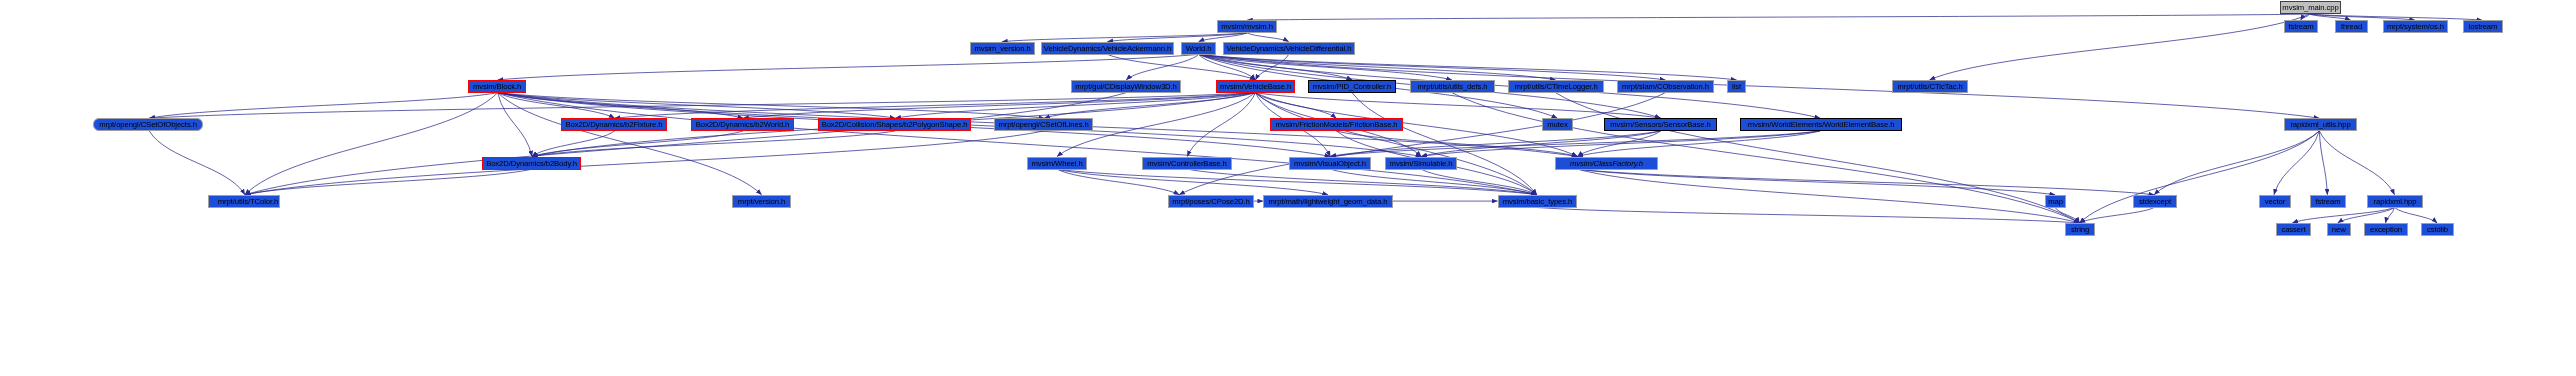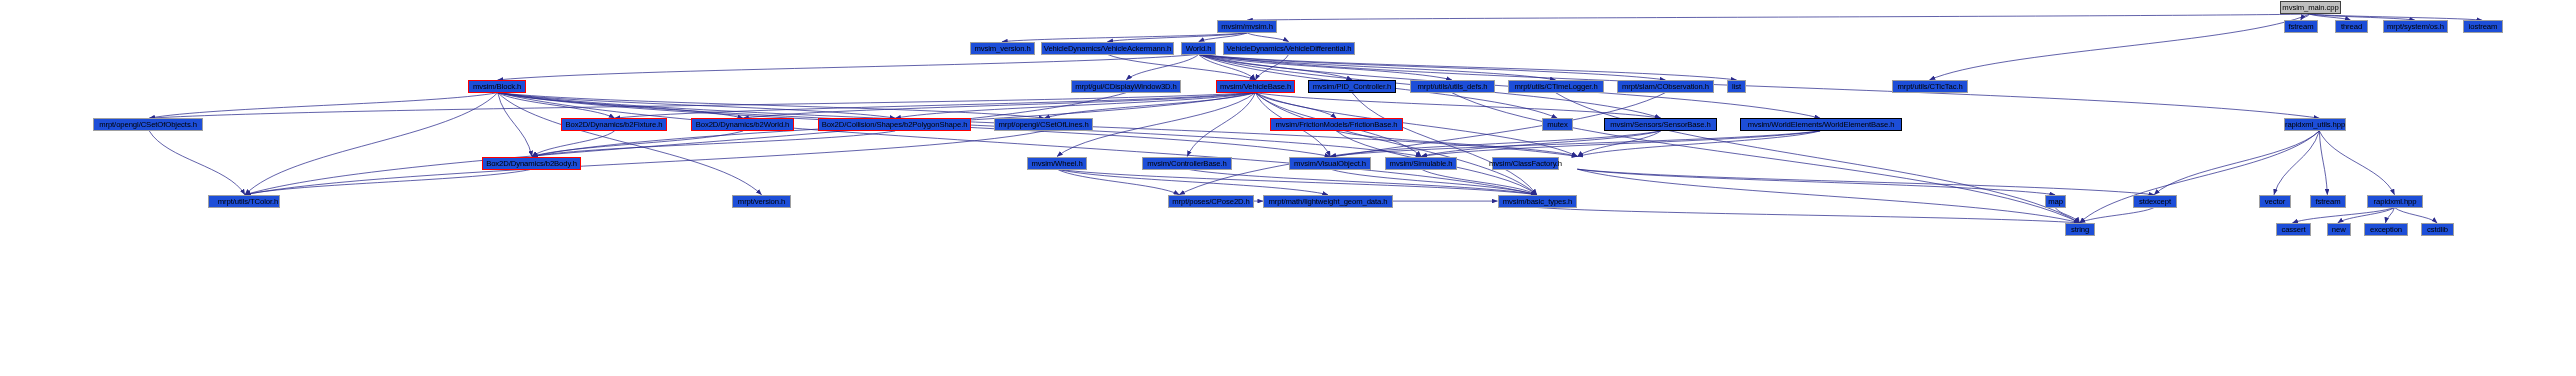--- a/index.html
+++ b/index.html
@@ -182,21 +182,21 @@
       </div>
       <div class="node" style="left: 1617px; top: 80px; width: 97px;">
         <span>mrpt/slam/CObservation.h</span>
       </div>
       <div class="node" style="left: 1727px; top: 80px; width: 19px;">
         <span>list</span>
       </div>
       <div class="node" style="left: 1892px; top: 80px; width: 76px;">
         <span>mrpt/utils/CTicTac.h</span>
       </div>
-      <div class="node" style="left: 93px; top: 118px; width: 110px;">
+      <div class="node" style="left: 93px; top: 118px; width: 110px; border-radius: 6px;">
         <span>mrpt/opengl/CSetOfObjects.h</span>
       </div>
       <div class="node red" style="left: 561px; top: 118px; width: 106px;">
         <span>Box2D/Dynamics/b2Fixture.h</span>
       </div>
       <div class="node red" style="left: 691px; top: 118px; width: 103px;">
         <span>Box2D/Dynamics/b2World.h</span>
       </div>
       <div class="node red" style="left: 818px; top: 118px; width: 153px;">
         <span>Box2D/Collision/Shapes/b2PolygonShape.h</span>
@@ -209,39 +209,39 @@
       </div>
       <div class="node" style="left: 1542px; top: 118px; width: 31px;">
         <span>mutex</span>
       </div>
       <div class="node black" style="left: 1604px; top: 118px; width: 113px;">
         <span>mvsim/Sensors/SensorBase.h</span>
       </div>
       <div class="node black" style="left: 1740px; top: 118px; width: 162px;">
         <span>mvsim/WorldElements/WorldElementBase.h</span>
       </div>
-      <div class="node" style="left: 2284px; top: 118px; width: 62px;">
+      <div class="node" style="left: 2284px; top: 118px; width: 73px;">
         <span>rapidxml_utils.hpp</span>
       </div>
       <div class="node red" style="left: 482px; top: 157px; width: 99px;">
         <span>Box2D/Dynamics/b2Body.h</span>
       </div>
       <div class="node" style="left: 1027px; top: 157px; width: 60px;">
         <span>mvsim/Wheel.h</span>
       </div>
       <div class="node" style="left: 1142px; top: 157px; width: 90px;">
         <span>mvsim/ControllerBase.h</span>
       </div>
       <div class="node" style="left: 1289px; top: 157px; width: 82px;">
         <span>mvsim/VisualObject.h</span>
       </div>
       <div class="node" style="left: 1385px; top: 157px; width: 72px;">
         <span>mvsim/Simulable.h</span>
       </div>
-      <div class="node" style="left: 1492px; top: 157px; width: 67px;">
+      <div class="node" style="left: 1555px; top: 157px; width: 103px; font-style: italic;">
         <span>mvsim/ClassFactory.h</span>
       </div>
       <div class="node" style="left: 208px; top: 195px; width: 72px; padding-left: 8px;">
         <span>mrpt/utils/TColor.h</span>
       </div>
       <div class="node" style="left: 732px; top: 195px; width: 59px;">
         <span>mrpt/version.h</span>
       </div>
       <div class="node" style="left: 1136px; top: 195px; width: 86px; margin-left: 32px;">
         <span>mrpt/poses/CPose2D.h</span>

